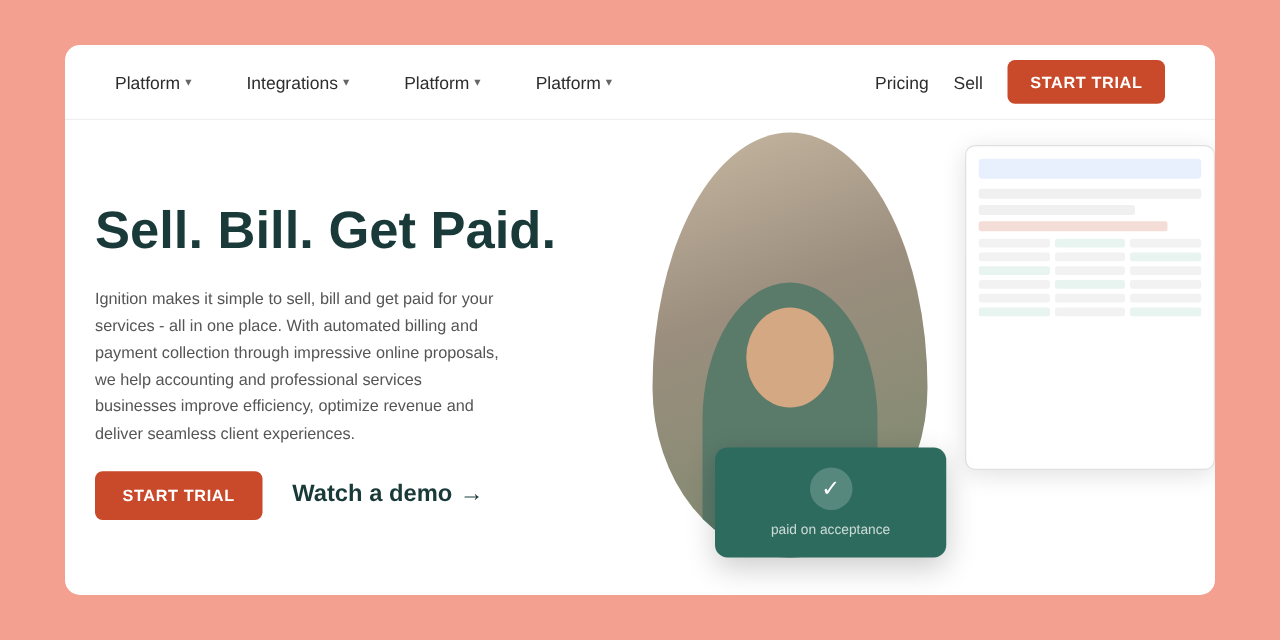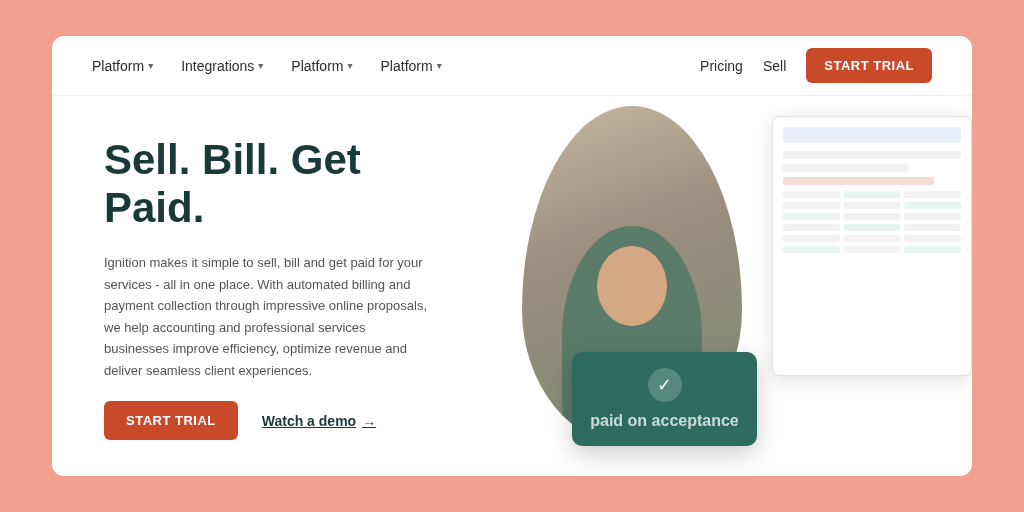--- a/index.html
+++ b/index.html
@@ -28,21 +28,21 @@
       display: flex;
       align-items: center;
       padding: 0 40px;
       height: 60px;
       border-bottom: 1px solid #f0f0f0;
       flex-shrink: 0;
     }
     .nav-left {
       display: flex;
       align-items: center;
-      gap: 28px;
+      gap: 44px;
     }
     .nav-item {
       display: flex;
       align-items: center;
       gap: 4px;
       font-size: 14px;
       color: #2d2d2d;
       cursor: pointer;
       font-weight: 500;
     }
@@ -75,21 +75,21 @@
     }
     
     .content {
       display: flex;
       flex: 1;
       position: relative;
       overflow: hidden;
     }
     .left-side {
       flex: 0 0 460px;
-      padding: 44px 40px 40px 52px;
+      padding: 44px 40px 40px 24px;
       display: flex;
       flex-direction: column;
       justify-content: center;
     }
     .headline {
       font-size: 42px;
       font-weight: 800;
       color: #1a3a3a;
       line-height: 1.15;
       margin-bottom: 20px;
@@ -111,24 +111,23 @@
       color: #ffffff;
       border: none;
       border-radius: 6px;
       padding: 12px 22px;
       font-size: 13px;
       font-weight: 700;
       cursor: pointer;
       letter-spacing: 0.5px;
     }
     .watch-demo {
-      font-size: 14px;
+      font-size: 19px;
       color: #1a3a3a;
       font-weight: 600;
-      text-decoration: underline;
       cursor: pointer;
       display: flex;
       align-items: center;
       gap: 6px;
     }
     
     .right-side {
       flex: 1;
       position: relative;
       overflow: hidden;
@@ -238,23 +237,22 @@
       font-size: 18px;
       color: #ffffff;
     }
     .badge-title {
       font-size: 15px;
       font-weight: 700;
       color: #ffffff;
       margin-bottom: 4px;
     }
     .badge-sub {
-      font-size: 16px;
+      font-size: 11px;
       color: rgba(255,255,255,0.75);
-      font-weight: bold;
     }
   </style>
 </head>
 <body>
 
 <div class="main-card">
 
   <nav class="navbar">
     <div class="nav-left">
       <div class="nav-item">

